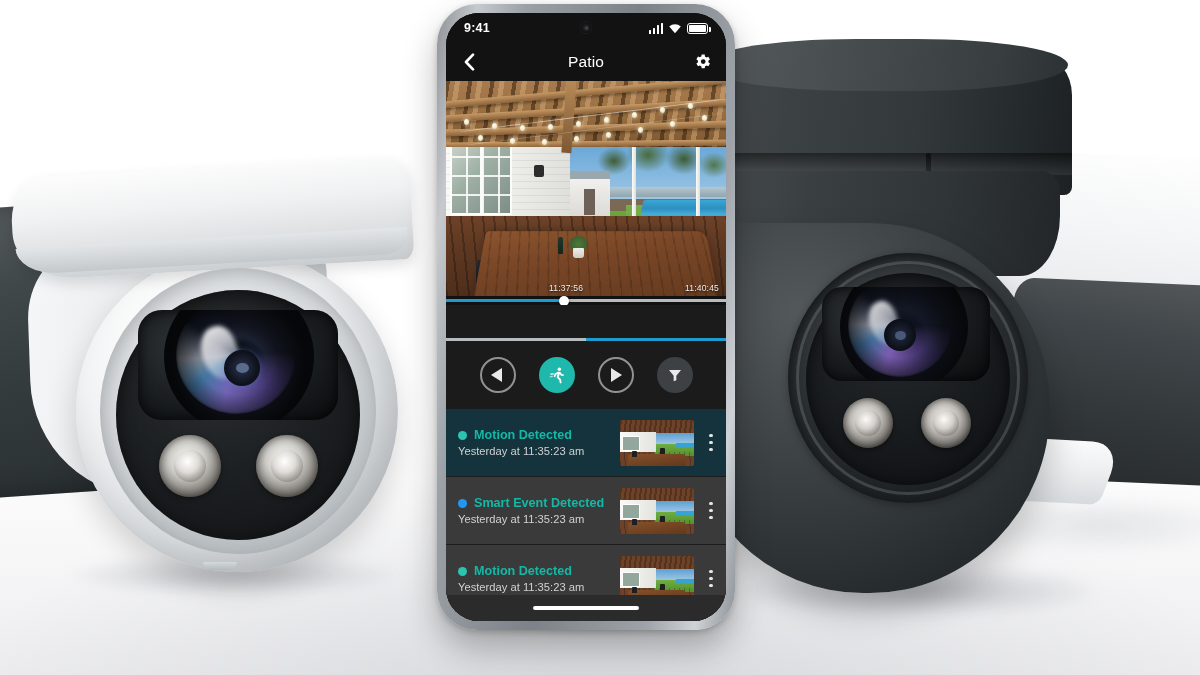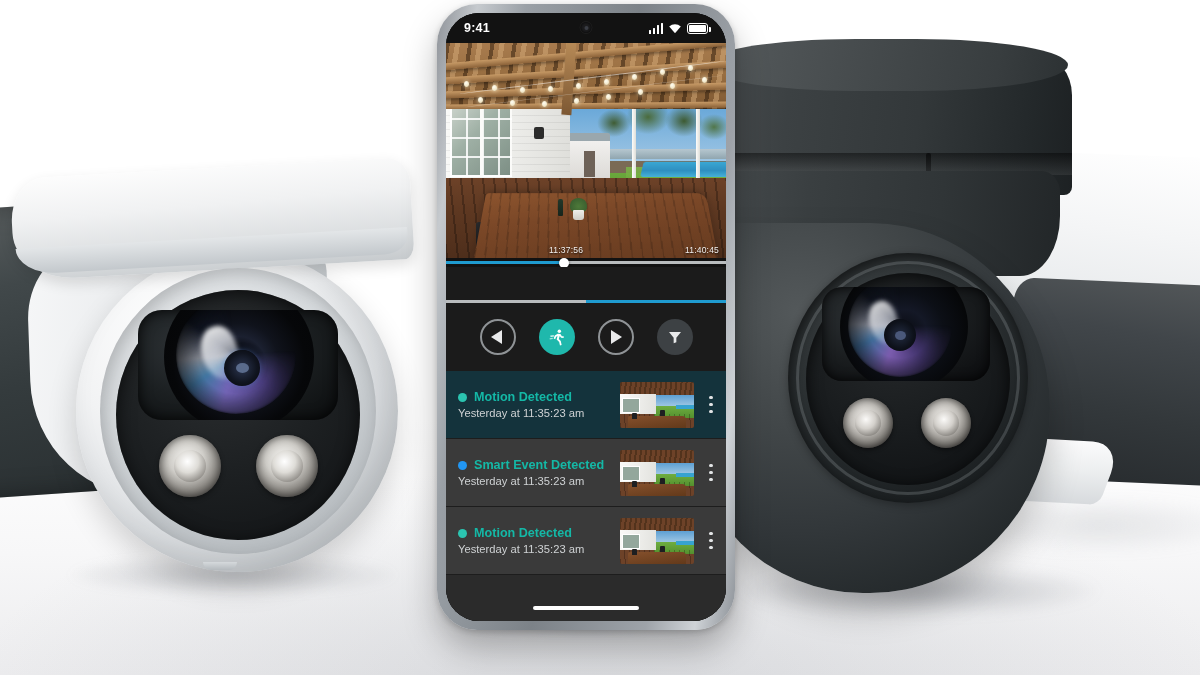--- a/index.html
+++ b/index.html
@@ -727,20 +727,33 @@
                 <i></i>
                 <i></i>
               </div>
             <svg width="14" height="11" viewBox="0 0 14 11">
               <path d="M7 10.2 L1.2 3.6 A8.6 8.6 0 0 1 12.8 3.6 Z" fill="#ffffff"></path>
             </svg>
             <div class="ic-battery"></div>
           </div>
         </div>
 
+        <div class="appbar">
+          <div class="btn-back">
+            <svg width="12" height="18" viewBox="0 0 12 18">
+              <path d="M10 1.6 L3 9 L10 16.4" stroke="#ffffff" stroke-width="2.6" fill="none" stroke-linecap="round" stroke-linejoin="round"></path>
+            </svg>
+          </div>
+          <div class="appbar-title">Patio</div>
+          <div class="btn-gear">
+            <svg width="19" height="19" viewBox="0 0 24 24">
+              <path fill="#ffffff" d="M19.4 13a7.6 7.6 0 0 0 0-2l2-1.6-2-3.4-2.4 1a7.6 7.6 0 0 0-1.8-1L14.8 3h-3.9l-.4 2.6c-.6.2-1.2.6-1.8 1l-2.4-1-2 3.4L6.3 11a7.6 7.6 0 0 0 0 2l-2 1.6 2 3.4 2.4-1c.6.4 1.2.8 1.8 1l.4 2.6h3.9l.4-2.6c.6-.2 1.2-.6 1.8-1l2.4 1 2-3.4zM12.9 15a3 3 0 1 1 0-6 3 3 0 0 1 0 6z"></path>
+            </svg>
+          </div>
+        </div>
 
         <div class="video">
           <div class="v-sky"></div>
           <div class="v-trees"></div>
           <div class="v-fence"></div>
           <div class="v-lawn"></div>
           <div class="v-lawn2"></div>
           <div class="v-pool"></div>
           <div class="v-roof-sm"></div>
           <div class="v-shed"></div>

